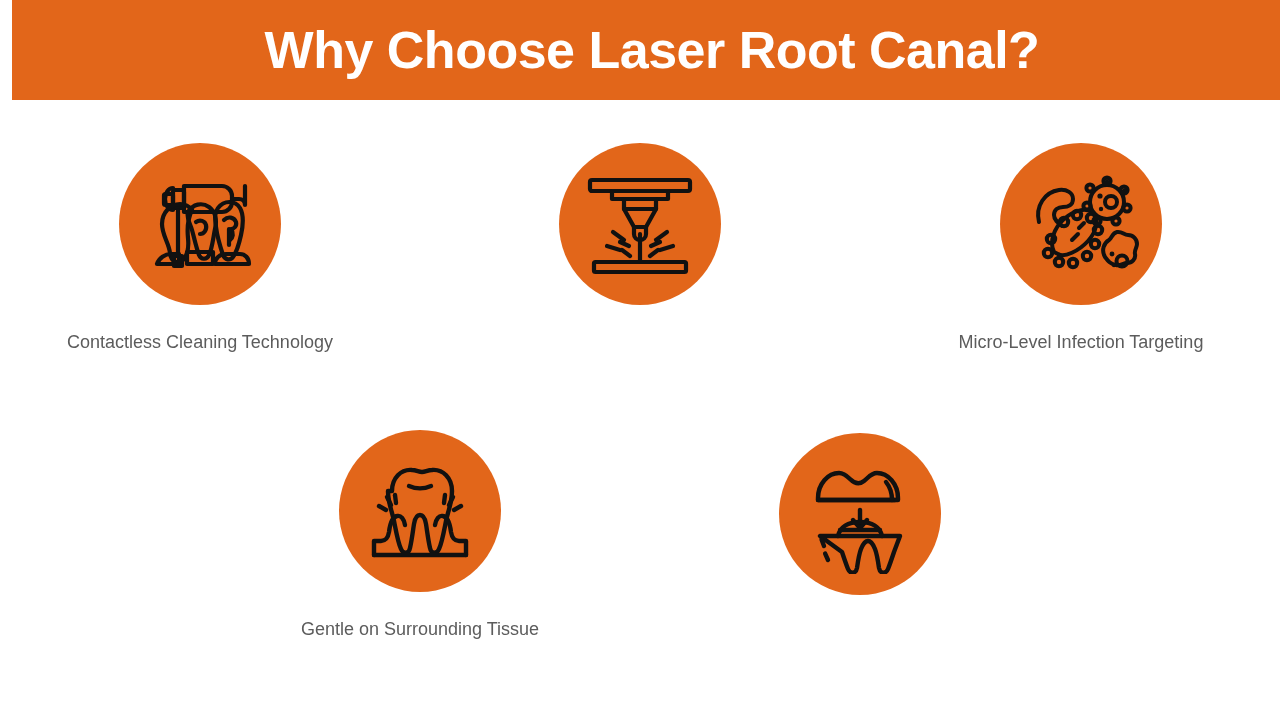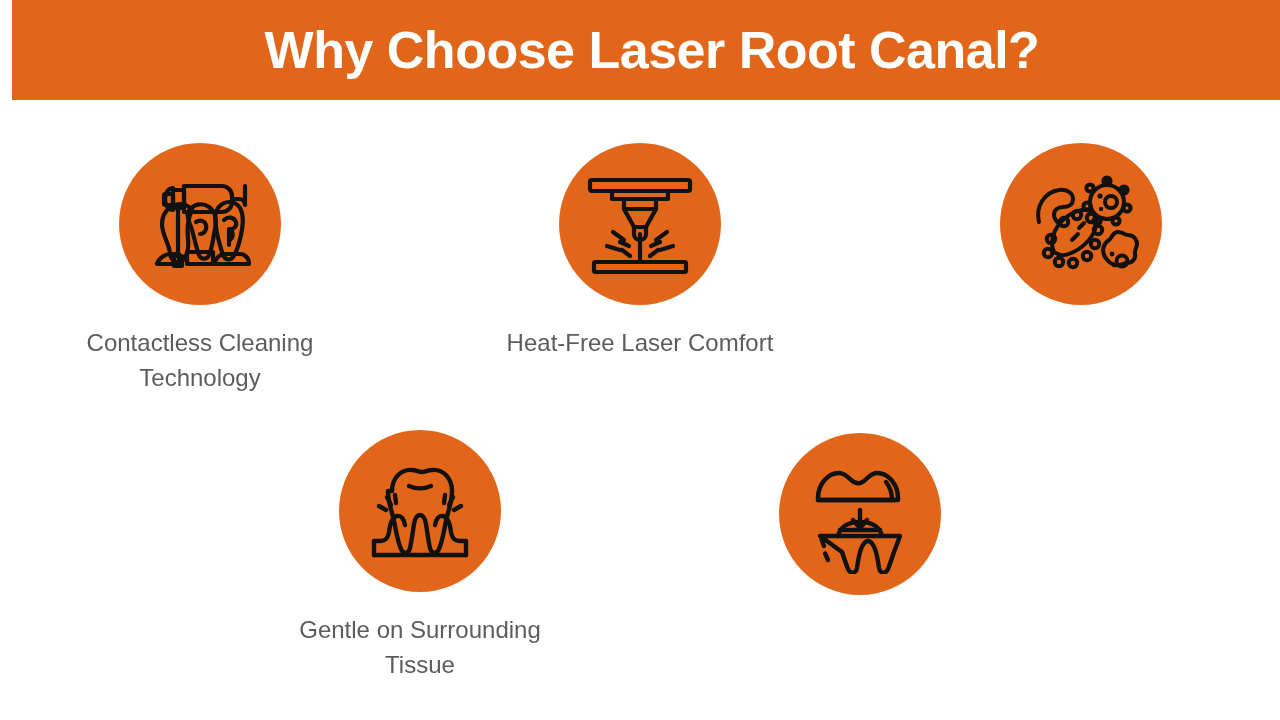--- a/index.html
+++ b/index.html
@@ -48,21 +48,21 @@
     display:flex;
     align-items:center;
     justify-content:center;
   }
   .icon-circle svg { display:block; }
   .feature-label {
     margin-top:20px;
     width:300px;
     text-align:center;
     color:#5c5c5c;
-    font-size:24px;
+    font-size:18px;
     line-height:35px;
     font-weight:normal;
   }
   
   #feature-0 { left:50px;  top:143px; }
   #feature-1 { left:490px; top:143px; }
   #feature-2 { left:931px; top:143px; }
   
   #feature-3 { left:270px; top:430px; }
   #feature-4 { left:710px; top:433px; }
@@ -134,21 +134,20 @@
         <path d="M49 82 l-9 -4"></path>
         <path d="M76 76 l11 -8"></path>
         <path d="M80 86 l13 -4"></path>
         <path d="M71 82 l9 -4"></path>
         <path d="M50 92 l-8 -6"></path>
         <path d="M70 92 l8 -6"></path>
 
         <rect x="14" y="98" width="92" height="10" rx="1.5"></rect>
       </svg>
     </div>
-    <div class="feature-label">Heat-Free Laser Comfort</div>
   </div>
 
   <div class="feature" id="feature-2">
     <div class="icon-circle">
       <svg width="120" height="120" viewBox="0 0 120 120" fill="none" stroke="#111111" stroke-width="4" stroke-linecap="round" stroke-linejoin="round">
 
         <path d="M18 58 c-4 -16 6 -30 20 -32 c8 -1 14 3 14 9 c0 6 -5 8 -10 8 c-5 0 -9 3 -9 8 c0 5 4 8 8 11"></path>
 
         <path d="M33 88 c-5 -10 0 -24 10 -33 c10 -9 23 -12 29 -6 c6 6 4 18 -5 28 c-9 10 -24 17 -30 13 z"></path>
 
@@ -179,20 +178,21 @@
         <circle cx="69" cy="24" r="3.6"></circle>
         <path d="M86 21 v-4"></path>
         <path d="M101 29 l3 -3"></path>
 
         <path d="M84 93 c-4 -7 -1 -14 4 -17 c3 -2 3 -7 8 -8 c5 -1 7 3 11 3 c5 0 9 4 9 9 c0 4 -3 6 -2 10 c1 5 -3 9 -8 9 c-4 0 -6 3 -11 2 c-6 -1 -8 -4 -11 -8 z"></path>
         <circle cx="101" cy="97" r="5.5"></circle>
         <circle cx="91" cy="90" r="2.4" fill="#111111" stroke="none"></circle>
         <circle cx="93" cy="101" r="2.2" fill="#111111" stroke="none"></circle>
       </svg>
     </div>
+    <div class="feature-label">Micro-Level Infection Targeting</div>
   </div>
 
   <div class="feature" id="feature-3">
     <div class="icon-circle">
       <svg width="120" height="120" viewBox="0 0 120 120" fill="none" stroke="#111111" stroke-width="4.4" stroke-linecap="round" stroke-linejoin="round">
 
         <path d="M32 40 c0 -13 9 -22 20 -21 c4 0 7 2 10 2 c3 0 6 -2 10 -2 c11 -1 20 8 20 21
                  c0 12 -4 20 -6 30 c-2 10 -4 22 -7 28 c-2 5 -8 5 -9 -1 c-2 -9 -3 -18 -4 -24
                  c-1 -6 -3 -9 -6 -9 c-3 0 -5 3 -6 9 c-1 6 -2 15 -4 24 c-1 6 -7 6 -9 1
                  c-3 -6 -5 -18 -7 -28 c-2 -10 -6 -18 -6 -30 z"></path>

